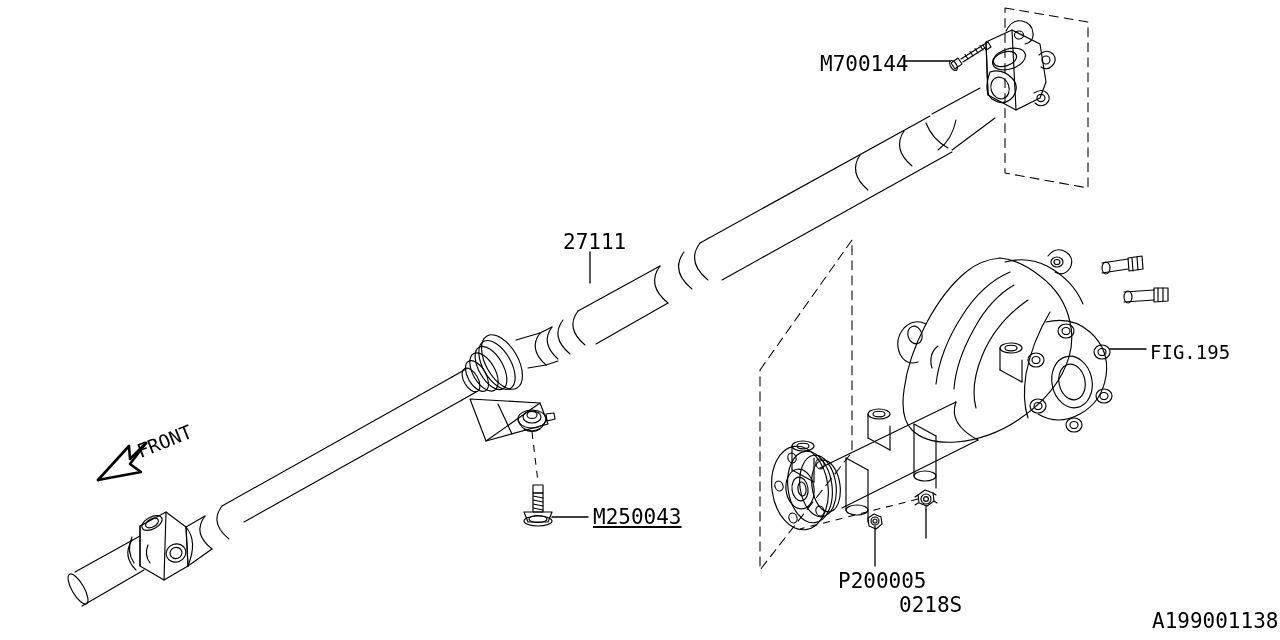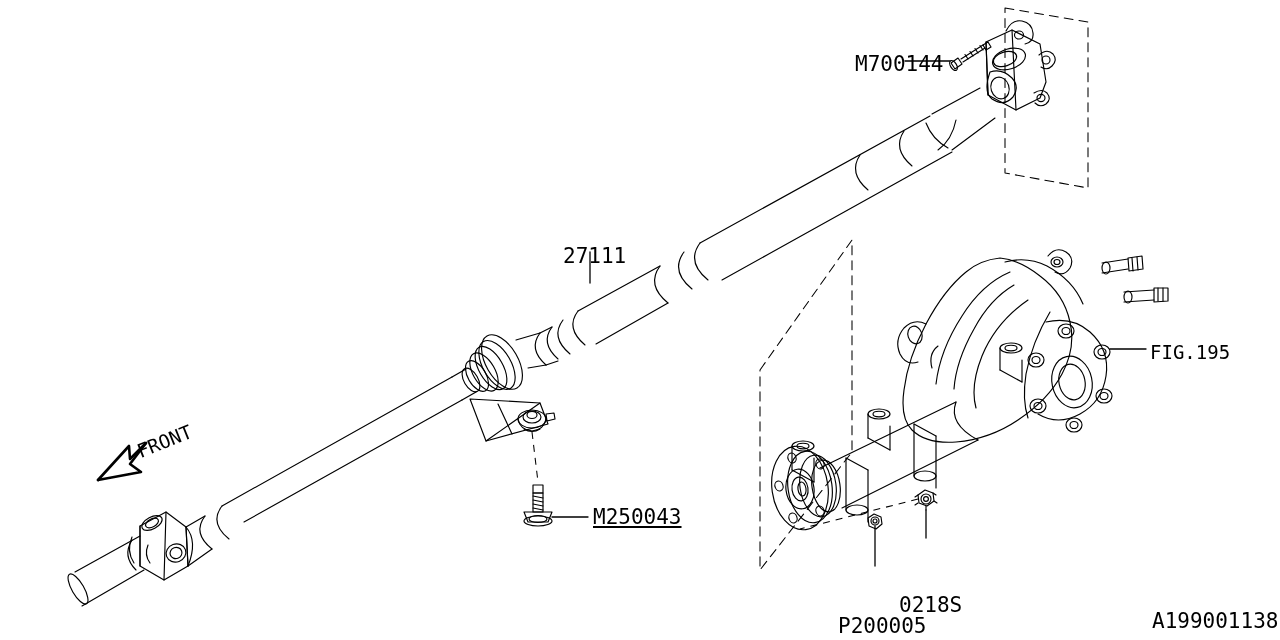--- a/index.html
+++ b/index.html
@@ -305,27 +305,27 @@
       <path d="M1110 349 L1146 349"></path>
     </g>
 
     <g fill="none" stroke="#000" stroke-width="2.6" stroke-linejoin="round" stroke-linecap="round">
       <path d="M98 480 L129 446 L130 459 L146 443"></path>
       <path d="M98 480 L141 472 L130 464 L146 443"></path>
     </g>
 
   </svg>
 
-  <div class="lbl lbl-part" style="left:820px; top:52px;margin-left:35px;">M700144</div>
-
-  <div class="lbl lbl-part" style="left:563px; top:244px;">27111</div>
+  <div class="lbl lbl-part" style="left:820px; top:52px;">M700144</div>
+
+  <div class="lbl lbl-part" style="left:563px; top:230px;">27111</div>
 
   <div class="lbl lbl-part" style="left:593px; top:505px;text-decoration:underline;">M250043</div>
 
-  <div class="lbl lbl-part" style="left:838px; top:569px;margin-top:45px;">P200005</div>
+  <div class="lbl lbl-part" style="left:838px; top:569px;">P200005</div>
 
   <div class="lbl lbl-part" style="left:899px; top:549px;margin-top:44px;">0218S</div>
 
   <div class="lbl lbl-fig" style="left:1150px; top:341px;">FIG.195</div>
 
   <div class="lbl lbl-front" style="left:142px; top:440px;">FRONT</div>
 
   <div class="lbl lbl-wm" style="left:1152px; top:609px;">A199001138</div>
 
 </div>

